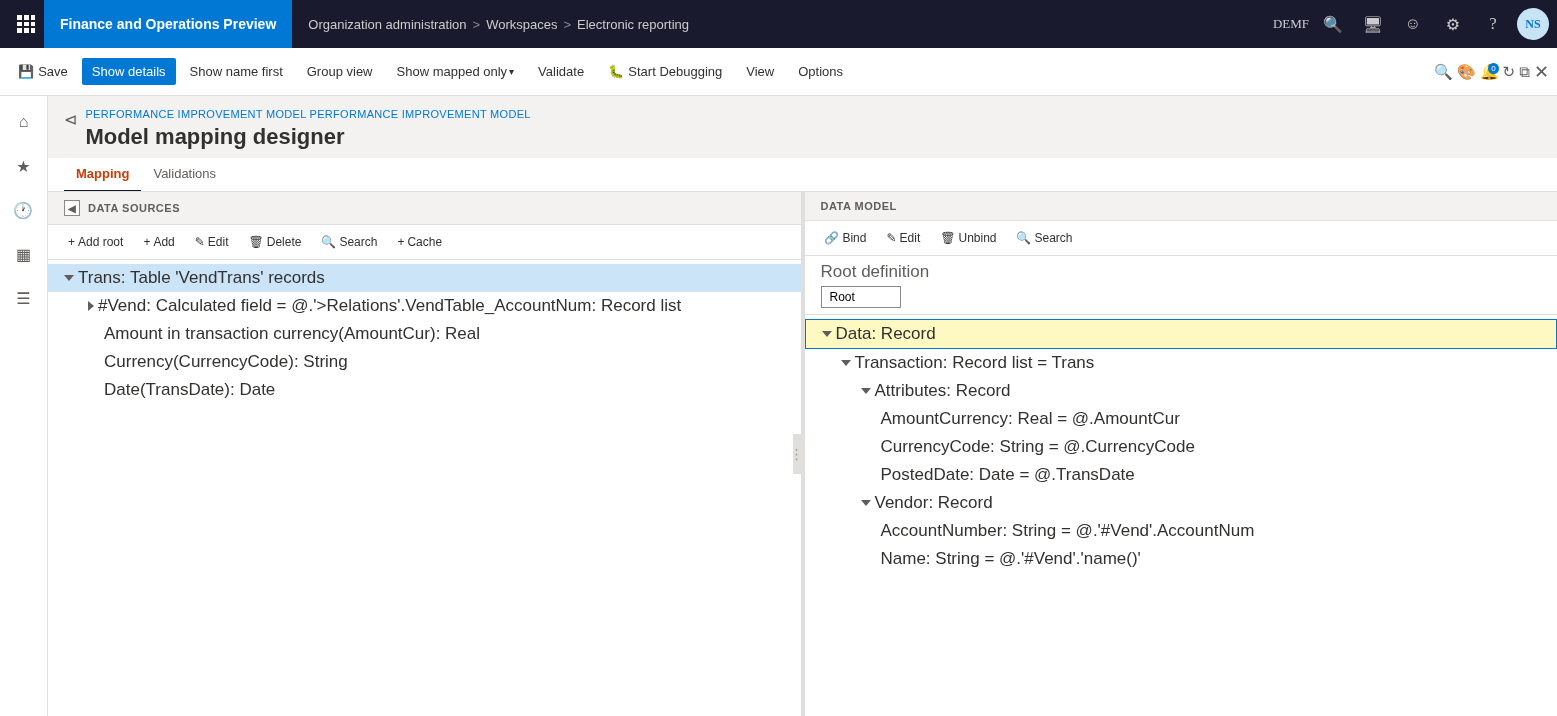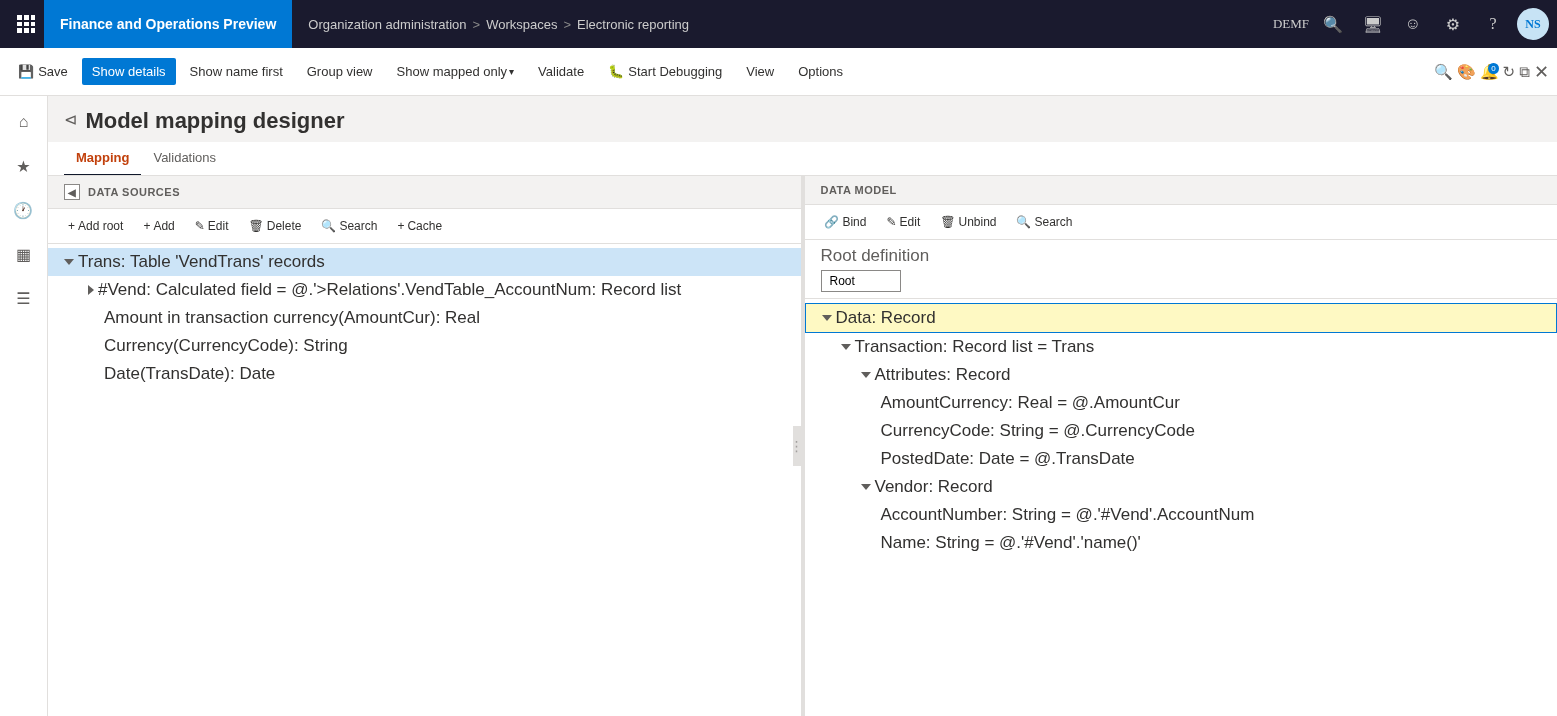--- a/index.html
+++ b/index.html
@@ -179,20 +179,25 @@
     <div class="s-icon">🕐</div>
     <div class="s-icon">▦</div>
     <div class="s-icon">☰</div>
   </div>
 
   <div class="content-area">
 
     <div style="display:flex; align-items:flex-start; padding: 12px 16px 0 16px; gap: 8px;">
       <div style="color:#605e5c; font-size:16px; margin-top:2px;">⊲</div>
       <div>
+        <div class="path-bar" style="padding:0; margin-bottom:4px;">
+          <span>PERFORMANCE IMPROVEMENT MODEL</span>
+          <span> </span>
+          <span>PERFORMANCE IMPROVEMENT MODEL</span>
+        </div>
         <div class="page-title" style="padding:0;">Model mapping designer</div>
       </div>
     </div>
 
     <div class="tabs" style="margin-top:8px;">
       <div class="tab active">Mapping</div>
       <div class="tab">Validations</div>
     </div>
 
     <div class="mapping-area">

